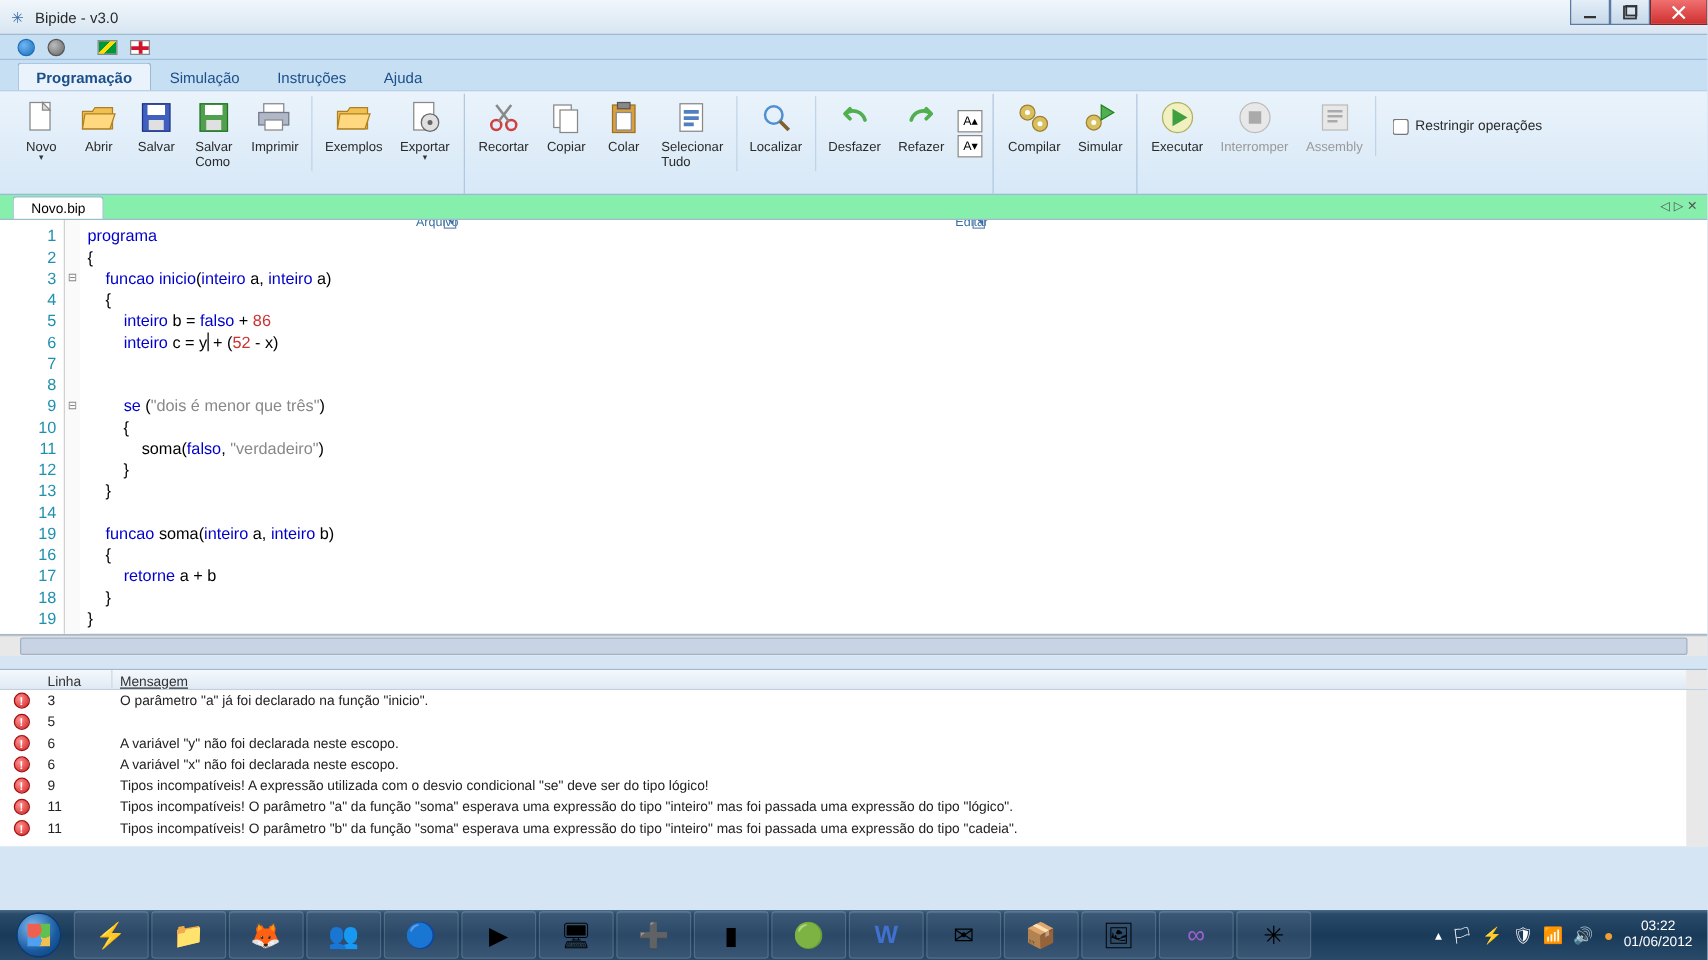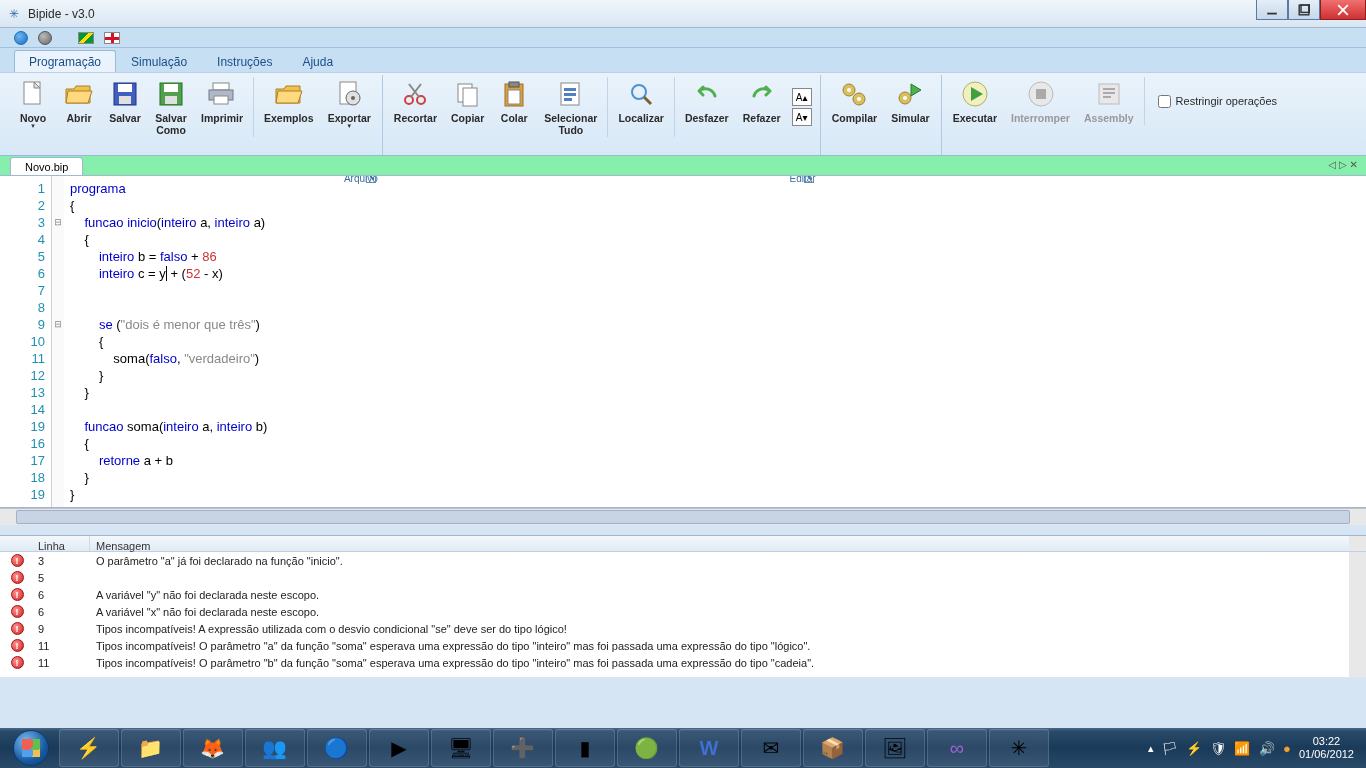--- a/index.html
+++ b/index.html
@@ -22,31 +22,31 @@
 .flag { width:16px; height:12px; border:1px solid #888; }
 .flag.br { background:linear-gradient(135deg,#009739 40%,#fedd00 40% 60%,#009739 60%); }
 .flag.uk { background:#fff; position:relative; }
 .flag.uk::before,.flag.uk::after{content:'';position:absolute;background:#cf142b;}
 .flag.uk::before{left:0;right:0;top:4px;height:3px;}
 .flag.uk::after{top:0;bottom:0;left:6px;width:3px;}
 
 
 .tabrow { height:24px; background:#c7dff3; display:flex; align-items:flex-end; padding-left:14px; }
 .tab { padding:4px 14px 3px; font-size:12px; color:#1b4f8a; cursor:pointer; border:1px solid transparent; border-bottom:none; border-radius:3px 3px 0 0; }
-.tab.active { background:#eaf3fb; border-color:#9ab8d8; color:#1b4f8a; font-weight:normal; }
+.tab.active { background:#eaf3fb; border-color:#9ab8d8; color:#1b4f8a; font-weight:bold; }
 
 
 .ribbon { height:84px; background:linear-gradient(#eaf3fb,#d7e8f7); border-top:1px solid #b8d0e8; border-bottom:1px solid #9ab8d8; display:flex; padding:2px 6px 0; }
 .group { display:flex; flex-direction:column; border-right:1px solid #b0c8e0; padding:0 4px; }
 .group-items { display:flex; flex:1; }
 .group-label { font-size:10px; color:#3a6ea5; text-align:right; height:14px; line-height:14px; position:relative;margin-top:33px; }
 .group-label .dlg { position:absolute; right:2px; top:1px; width:10px; height:10px; border:1px solid #6a8ab0; font-size:7px; line-height:8px; color:#3a6ea5; cursor:pointer; }
 .rbtn { display:flex; flex-direction:column; align-items:center; justify-content:flex-start; padding:2px 6px; min-width:44px; cursor:pointer; border:1px solid transparent; border-radius:3px; }
 .rbtn .ic { width:32px; height:32px; display:flex; align-items:center; justify-content:center; }
-.rbtn .lbl { font-size:10.5px; color:#2a2a2a; text-align:center; line-height:12px; margin-top:2px; white-space:pre;font-weight:bold; }
+.rbtn .lbl { font-size:10.5px; color:#2a2a2a; text-align:left; line-height:12px; margin-top:2px; white-space:pre; }
 .rbtn.dim .lbl { color:#999; }
 .rbtn .drop { font-size:7px; color:#333; margin-top:-2px; }
 .chk { display:flex; align-items:center; font-size:11px; color:#2a2a2a; padding:6px 10px;justify-content:space-between; }
 .chk input { margin-right:5px; }
 
 
 .filetabs { height:20px; background:#86efac; border-bottom:1px solid #a0b8d0; display:flex; align-items:center; padding-left:10px; position:relative; }
 .filetab { padding:3px 14px 2px; font-size:11px; background:#fff; border:1px solid #a0b8d0; border-bottom:none; border-radius:3px 3px 0 0; cursor:pointer; }
 .filetab-nav { position:absolute; right:8px; top:3px; font-size:10px; color:#555; display:flex; gap:3px; }
 .filetab-nav span { cursor:pointer; }
@@ -68,21 +68,21 @@
 .hscroll .thumb { position:absolute; left:16px; right:16px; top:1px; bottom:1px; background:#c8d4e4; border:1px solid #a0b0c8; border-radius:2px; }
 
 
 .gap { height:10px; background:#d6e5f3; }
 
 
 .errpanel { height:142px; background:#fff; border-top:1px solid #a0b8d0; display:flex; flex-direction:column; }
 .errhead { height:16px; background:linear-gradient(#f4f8fc,#e0eaf4); border-bottom:1px solid #c0d0e0; display:flex; font-size:11px; color:#333; }
 .errhead .c1 { width:34px; }
 .errhead .c2 { width:56px; padding-left:4px; line-height:20px; border-right:1px solid #d0d8e4; }
-.errhead .c3 { flex:1; padding-left:6px; line-height:20px; }
+.errhead .c3 { flex:1; padding-left:6px; line-height:20px;text-decoration:underline; }
 .errbody { flex:1; overflow:auto; }
 .errrow { display:flex; height:17px; font-size:11px; color:#222; align-items:center; }
 .errrow .c1 { width:34px; display:flex; justify-content:center; }
 .errrow .c2 { width:56px; padding-left:4px; }
 .errrow .c3 { flex:1; padding-left:6px; }
 .erricon { width:13px; height:13px; border-radius:50%; background:radial-gradient(circle at 35% 35%,#ff9090,#d02020); border:1px solid #a01010; display:flex; align-items:center; justify-content:center; color:#fff; font-size:9px; font-weight:bold; }
 .vscroll { width:17px; background:#e8e8e8; }
 
 
 .taskbar { position:absolute; left:0; right:0; bottom:0; height:40px; background:linear-gradient(#4a6a8a 0%,#2a4a6a 8%,#1a3a5a 50%,#2a4a6a 100%); display:flex; align-items:center; padding:0 4px; }

